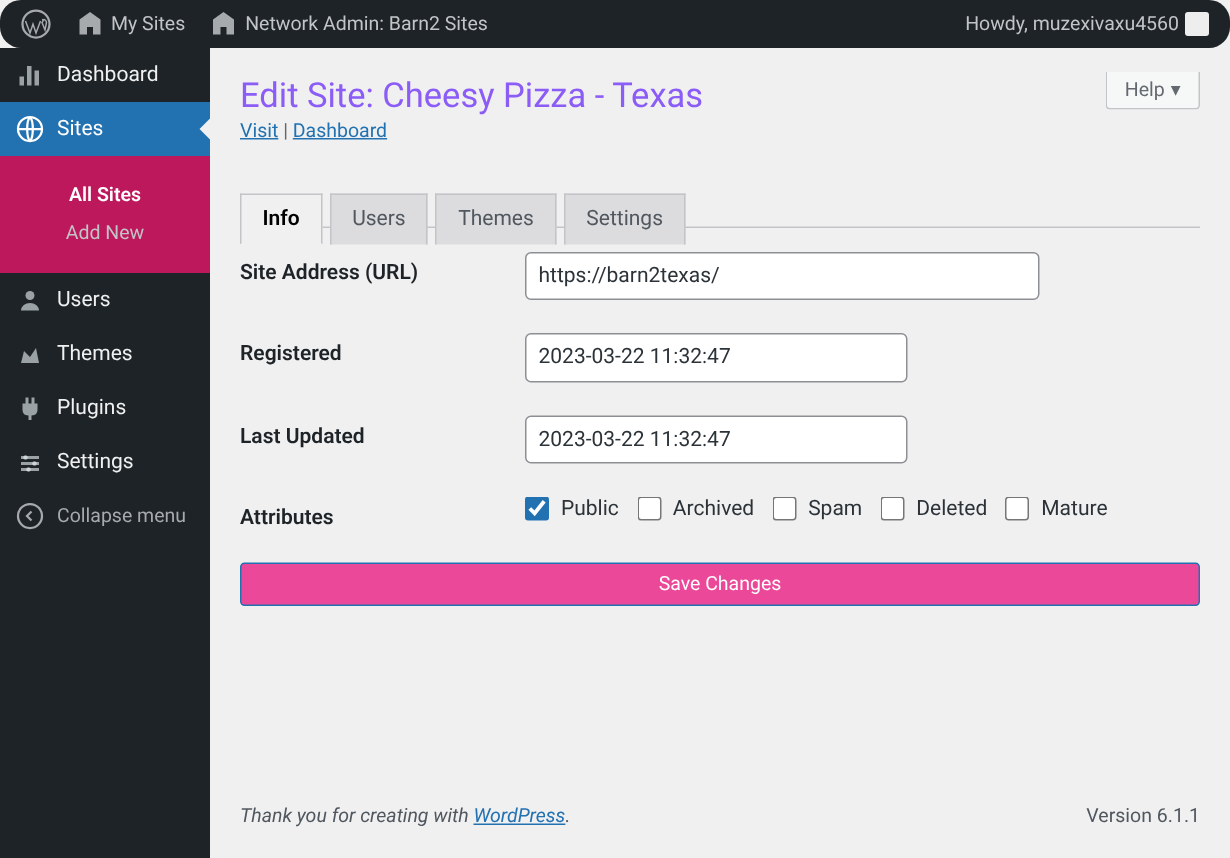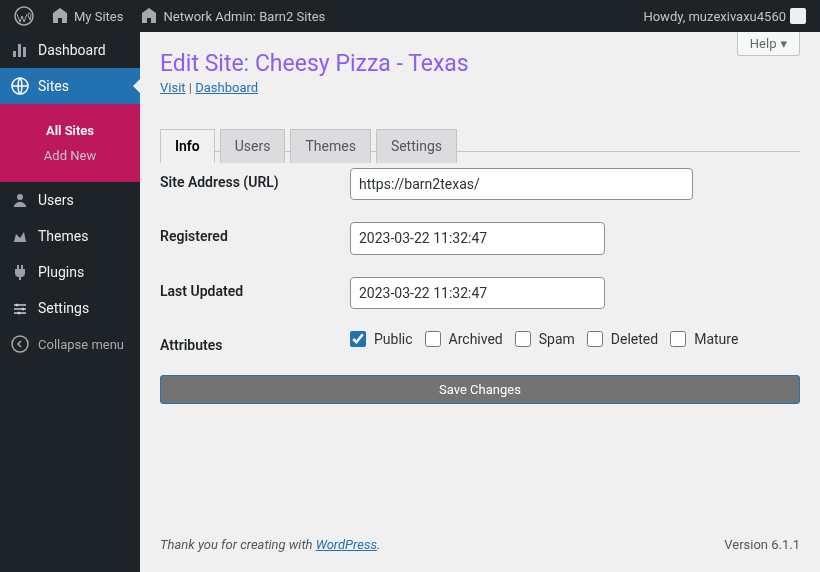--- a/index.html
+++ b/index.html
@@ -1,53 +1,53 @@
 <!DOCTYPE html>
 <html><head>
 <meta charset="utf-8">
 <style>
 * { margin: 0; padding: 0; box-sizing: border-box; font-family: -apple-system, BlinkMacSystemFont, "Segoe UI", Roboto, sans-serif; }
 body { width: 820px; height: 572px; overflow: hidden; background: #f0f0f1; }
-.admin-bar { height: 32px; background: #1d2327; color: #c3c4c7; display: flex; align-items: center; font-size: 13px; padding: 0 8px; justify-content: space-between; }
+.admin-bar { height: 32px; background: #1d2327; color: #c3c4c7; display: flex; align-items: center; font-size: 13px; padding: 0 8px; justify-content: space-between; border-radius: 14px; }
 .admin-bar-left, .admin-bar-right { display: flex; align-items: center; gap: 4px; }
 .admin-bar-item { display: flex; align-items: center; gap: 4px; padding: 0 6px; height: 32px; cursor: pointer; color: #c3c4c7; }
 .avatar { width: 16px; height: 16px; background: #eee; display: inline-block; border-radius: 2px; }
 .main { display: flex; height: calc(100% - 32px); border-radius: 30px; }
 .sidebar { width: 140px; background: #1d2327; color: #fff; font-size: 14px; flex-shrink: 0; }
 .sidebar-item { display: flex; align-items: center; gap: 8px; padding: 8px 10px; color: #f0f0f1; cursor: pointer; }
 .sidebar-item .icon { width: 20px; height: 20px; display: flex; align-items: center; justify-content: center; fill: rgba(240,246,252,0.6); color: rgba(240,246,252,0.6); }
 .sidebar-item.active { background: #2271b1; color: #fff; position: relative; }
 .sidebar-item.active .icon { fill: #fff; color: #fff; }
 .sidebar-item.active::after { content: ""; position: absolute; right: -1px; top: 50%; transform: translateY(-50%); border: 8px solid transparent; border-right-color: #f0f0f1; }
 .sidebar-sub { background: #be185d; padding: 14px 0; text-align: center; }
 .sidebar-sub-item { padding: 5px 12px; font-size: 13px; color: #c3c4c7; cursor: pointer; }
 .sidebar-sub-item.active { color: #fff; font-weight: 600; }
 .collapse { display: flex; align-items: center; gap: 8px; padding: 8px 10px; color: #a7aaad; font-size: 13px; cursor: pointer; }
 .collapse .icon { width: 20px; height: 20px; fill: #a7aaad; color: #a7aaad; display: flex; align-items: center; justify-content: center; }
 .content { flex: 1; padding: 0 20px 20px 20px; overflow: auto; position: relative; background: #f0f0f1; display: flex; flex-direction: column; }
-.help-tab { position: absolute; top: 0; right: 20px; background: #f6f7f7; border: 1px solid #c3c4c7; border-top: none; border-radius: 0 0 3px 3px; padding: 4px 12px; font-size: 13px; color: #646970; cursor: pointer; display: flex; align-items: center; gap: 4px; }
+.help-tab { position: absolute; top: 16px; right: 20px; background: #f6f7f7; border: 1px solid #c3c4c7; border-top: none; border-radius: 0 0 3px 3px; padding: 4px 12px; font-size: 13px; color: #646970; cursor: pointer; display: flex; align-items: center; gap: 4px; }
 h1 { font-size: 23px; font-weight: 400; margin: 18px 0 3px 0; color: #8b5cf6; }
 .subnav { font-size: 13px; margin-bottom: 22px; }
 .subnav a { color: #2271b1; text-decoration: underline; cursor: pointer; }
 .subnav span { color: #666; }
 .tabs { border-bottom: 1px solid #c3c4c7; display: flex; gap: 0; }
 .tab { padding: 8px 14px; background: #dcdcde; border: 1px solid #c3c4c7; border-bottom: none; margin-left: 5px; color: #50575e; font-size: 14px; cursor: pointer; position: relative; top: 12px; }
 .tab:first-child { margin-left: 0; }
 .tab.active { background: #f0f0f1; border-bottom: 1px solid #f0f0f1; color: #000; font-weight: 600; }
 .form-table { width: 100%; margin-top: 16px; }
 .form-row { display: flex; align-items: flex-start; margin-bottom: 22px; }
 .form-label { width: 190px; font-size: 14px; font-weight: 600; color: #1d2327; padding-top: 6px; }
 .form-field { flex: 1; }
 .form-field input[type="text"] { padding: 4px 8px; font-size: 14px; border: 1px solid #8c8f94; border-radius: 4px; background: #fff; color: #2c3338; line-height: 1.6; }
 .url-input { width: 343px; }
 .date-input { width: 255px; }
 .attributes { display: flex; flex-direction: row; gap: 12px; }
 .attr-item { display: flex; align-items: center; gap: 8px; font-size: 14px; color: #2c3338; }
 .attr-item input[type="checkbox"] { width: 16px; height: 16px; accent-color: #2271b1; cursor: pointer; }
-.button-primary { background: #737373; color: #fff; border: 1px solid #2271b1; padding: 6px 12px; font-size: 13px; border-radius: 3px; cursor: pointer; }
+.button-primary { background: #ec4899; color: #fff; border: 1px solid #2271b1; padding: 6px 12px; font-size: 13px; border-radius: 3px; cursor: pointer; }
 .footer { margin-top: auto; padding-top: 30px; display: flex; justify-content: space-between; font-size: 13px; color: #50575e; font-style: italic; }
 .footer a { color: #2271b1; text-decoration: underline; cursor: pointer; }
 .footer .version { font-style: normal; }
 svg { width: 20px; height: 20px; }
 </style>
 </head>
 <body>
 
 <div class="admin-bar">
   <div class="admin-bar-left">

